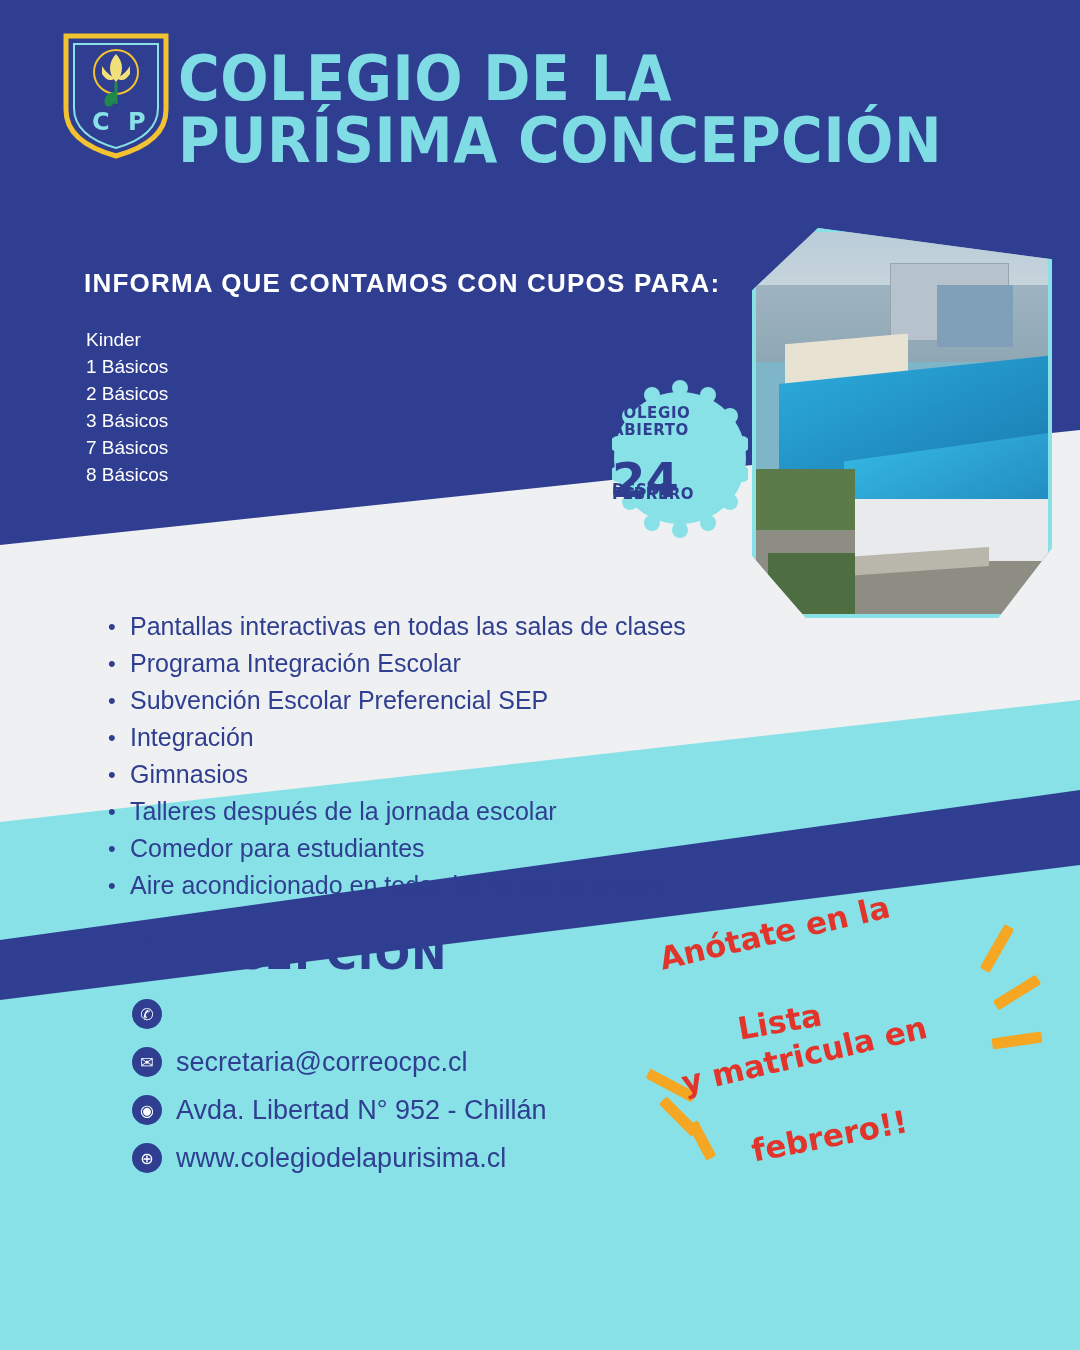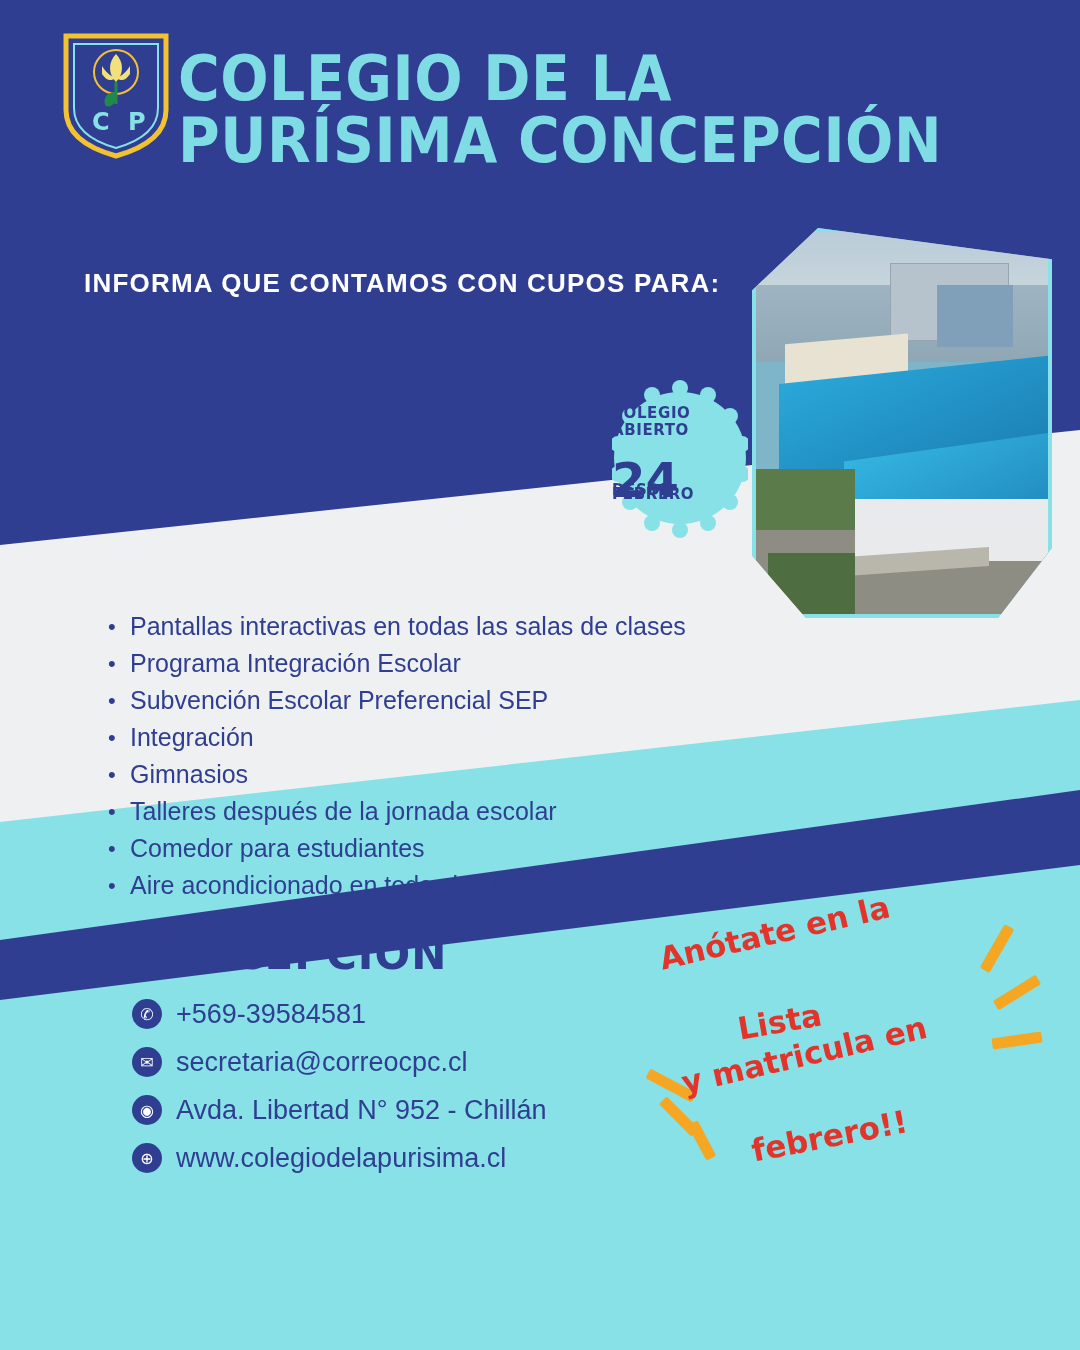--- a/index.html
+++ b/index.html
@@ -313,20 +313,28 @@
     </svg>
   </div>
 
   <div class="title">
     <span class="l1">COLEGIO DE LA</span>
     <span class="l2">PURÍSIMA CONCEPCIÓN</span>
   </div>
 
   <div class="informa">INFORMA QUE CONTAMOS CON CUPOS PARA:</div>
 
+  <div class="levels">
+    <div>Kinder</div>
+    <div>1 Básicos</div>
+    <div>2 Básicos</div>
+    <div>3 Básicos</div>
+    <div>7 Básicos</div>
+    <div>8 Básicos</div>
+  </div>
 
   <div class="photo-wrap">
     <div class="photo">
       <div class="ph-sky"></div>
       <div class="ph-far"></div>
       <div class="ph-bld1"></div>
       <div class="ph-bld2"></div>
       <div class="ph-red"></div>
       <div class="ph-white-bld"></div>
       <div class="ph-roof-blue"></div>
@@ -406,21 +414,20 @@
     <div class="feature">
       <span class="dot">•</span>
       <span class="txt">Aire acondicionado en todas las salas de clases</span>
     </div>
   </div>
 
   <div class="contact-title">CONCEPCIÓN</div>
   <div class="contact-list">
     <div class="c-row">
       <span class="c-ic">✆</span>
-      <span>+569-39584581</span>
     </div>
     <div class="c-row">
       <span class="c-ic">✉</span>
       <span>secretaria@correocpc.cl</span>
     </div>
     <div class="c-row">
       <span class="c-ic">◉</span>
       <span>Avda. Libertad N° 952 - Chillán</span>
     </div>
     <div class="c-row">

